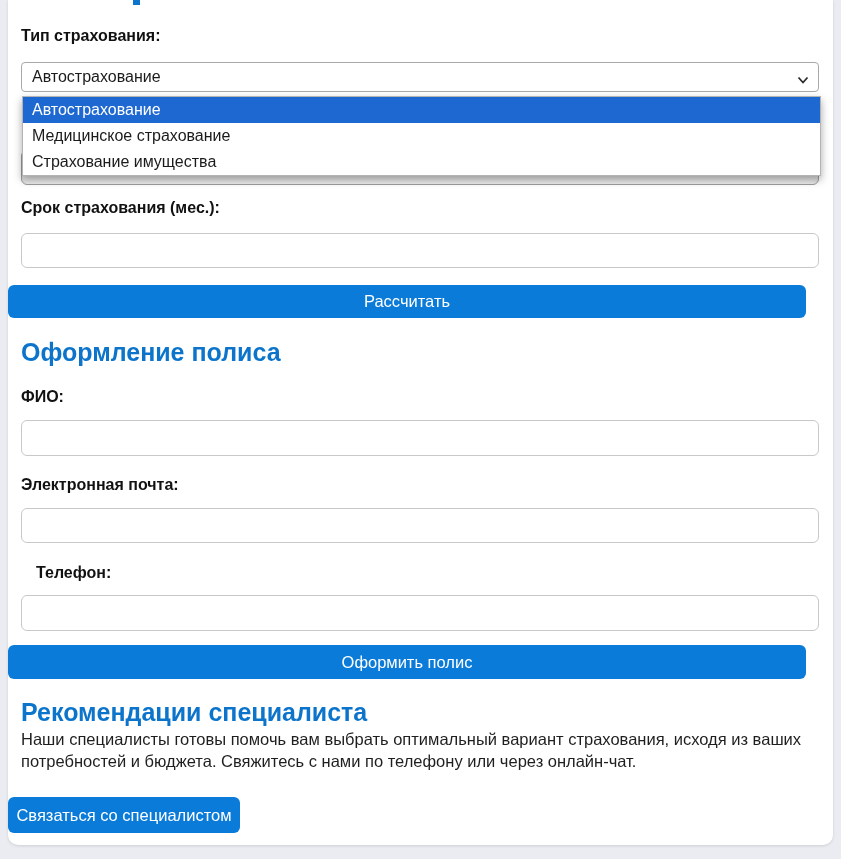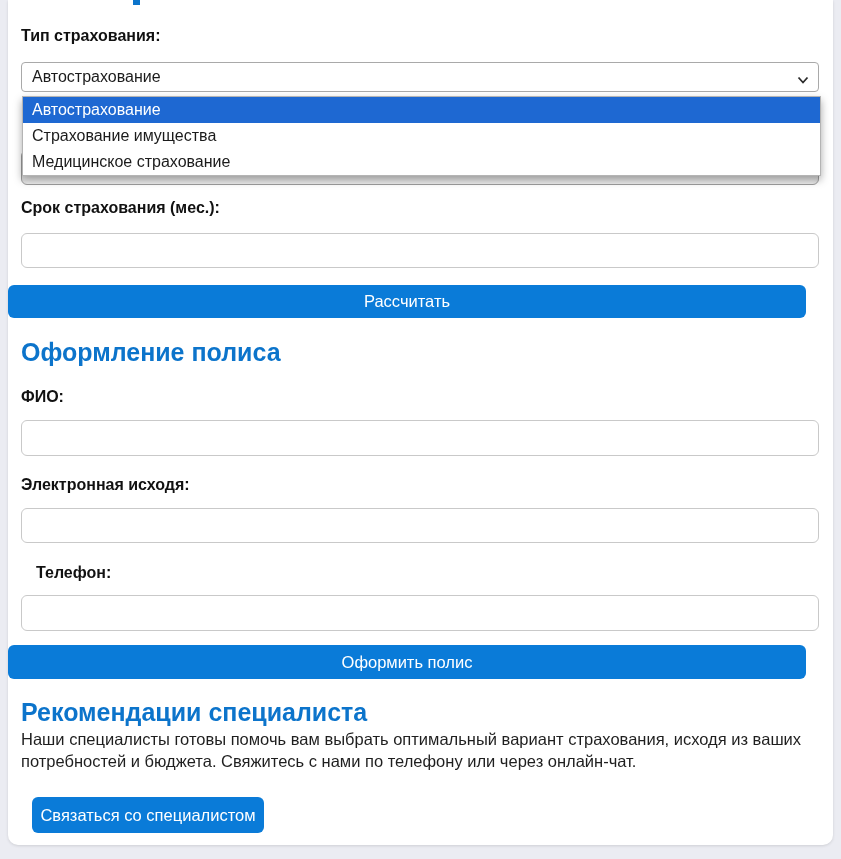--- a/index.html
+++ b/index.html
@@ -22,21 +22,21 @@
         border:1px solid #9d9d9d;border-radius:6px;background:#ededed;
         box-shadow:inset 0 10px 9px -4px rgba(0,0,0,0.42);}
   .txt{left:13px;width:798px;height:35px;box-sizing:border-box;border:1px solid #c9c9c9;
         border-radius:6px;font-size:16px;padding:0 10px;font-family:"Liberation Sans",sans-serif;
         color:#1b1b1b;background:#fff;outline:none;}
   .btn{left:0;width:798px;height:33px;box-sizing:border-box;border:none;border-radius:6px;
         background:var(--button,#0a7bd8);color:#fff;font-size:16.5px;cursor:pointer;
         font-family:"Liberation Sans",sans-serif;display:flex;align-items:center;justify-content:center;}
   .h2{left:13px;font-size:25px;font-weight:bold;color:var(--accent,#0c74cb);white-space:nowrap;}
   .para{left:13px;top:728px;width:806px;font-size:16.5px;line-height:22px;color:#1f1f1f;}
-  .btn.small{top:797px;width:232px;height:36px;margin-left:24px;}
+  .btn.small{top:797px;width:232px;height:36px;}
 </style>
 </head>
 <body>
 
 <div class="viewport">
   <div class="card">
 
     <div class="frag"></div>
 
     <div class="lbl" style="top:27px;">Тип страхования:</div>
@@ -47,35 +47,35 @@
         <svg width="12" height="12" viewBox="0 0 12 12">
           <polyline points="1.5,3.5 6,8.5 10.5,3.5" fill="none" stroke="#2b2b2b" stroke-width="1.8"></polyline>
         </svg>
       </span>
     </div>
 
     <div class="obscured"></div>
 
     <div class="dropdown">
       <div class="opt selected">Автострахование</div>
+      <div class="opt">Медицинское страхование</div>
       <div class="opt">Страхование имущества</div>
-      <div class="opt">Медицинское страхование</div>
     </div>
 
     <div class="lbl" style="top:199px;">Срок страхования (мес.):</div>
     <input class="txt" style="top: 233px;" type="text" value="">
 
     <button class="btn" style="top:285px;">Рассчитать</button>
 
     <div class="h2" style="top:338px;text-align:right;">Оформление полиса</div>
 
     <div class="lbl" style="top:388px;">ФИО:</div>
     <input class="txt" style="top: 420px; height: 36px;" type="text" value="">
 
-    <div class="lbl" style="top:476px;">Электронная исходя:</div>
+    <div class="lbl" style="top:476px;">Электронная почта:</div>
     <input class="txt" style="top: 508px;" type="text" value="">
 
     <div class="lbl" style="top:564px;margin-left:15px;">Телефон:</div>
     <input class="txt" style="top: 595px; height: 36px;" type="text" value="">
 
     <button class="btn" style="top:645px;height:34px;">Оформить полис</button>
 
     <div class="h2" style="top:698px;">Рекомендации специалиста</div>
 
     <div class="para">Наши специалисты готовы помочь вам выбрать оптимальный вариант страхования, исходя из ваших потребностей и бюджета. Свяжитесь с нами по телефону или через онлайн-чат.</div>

